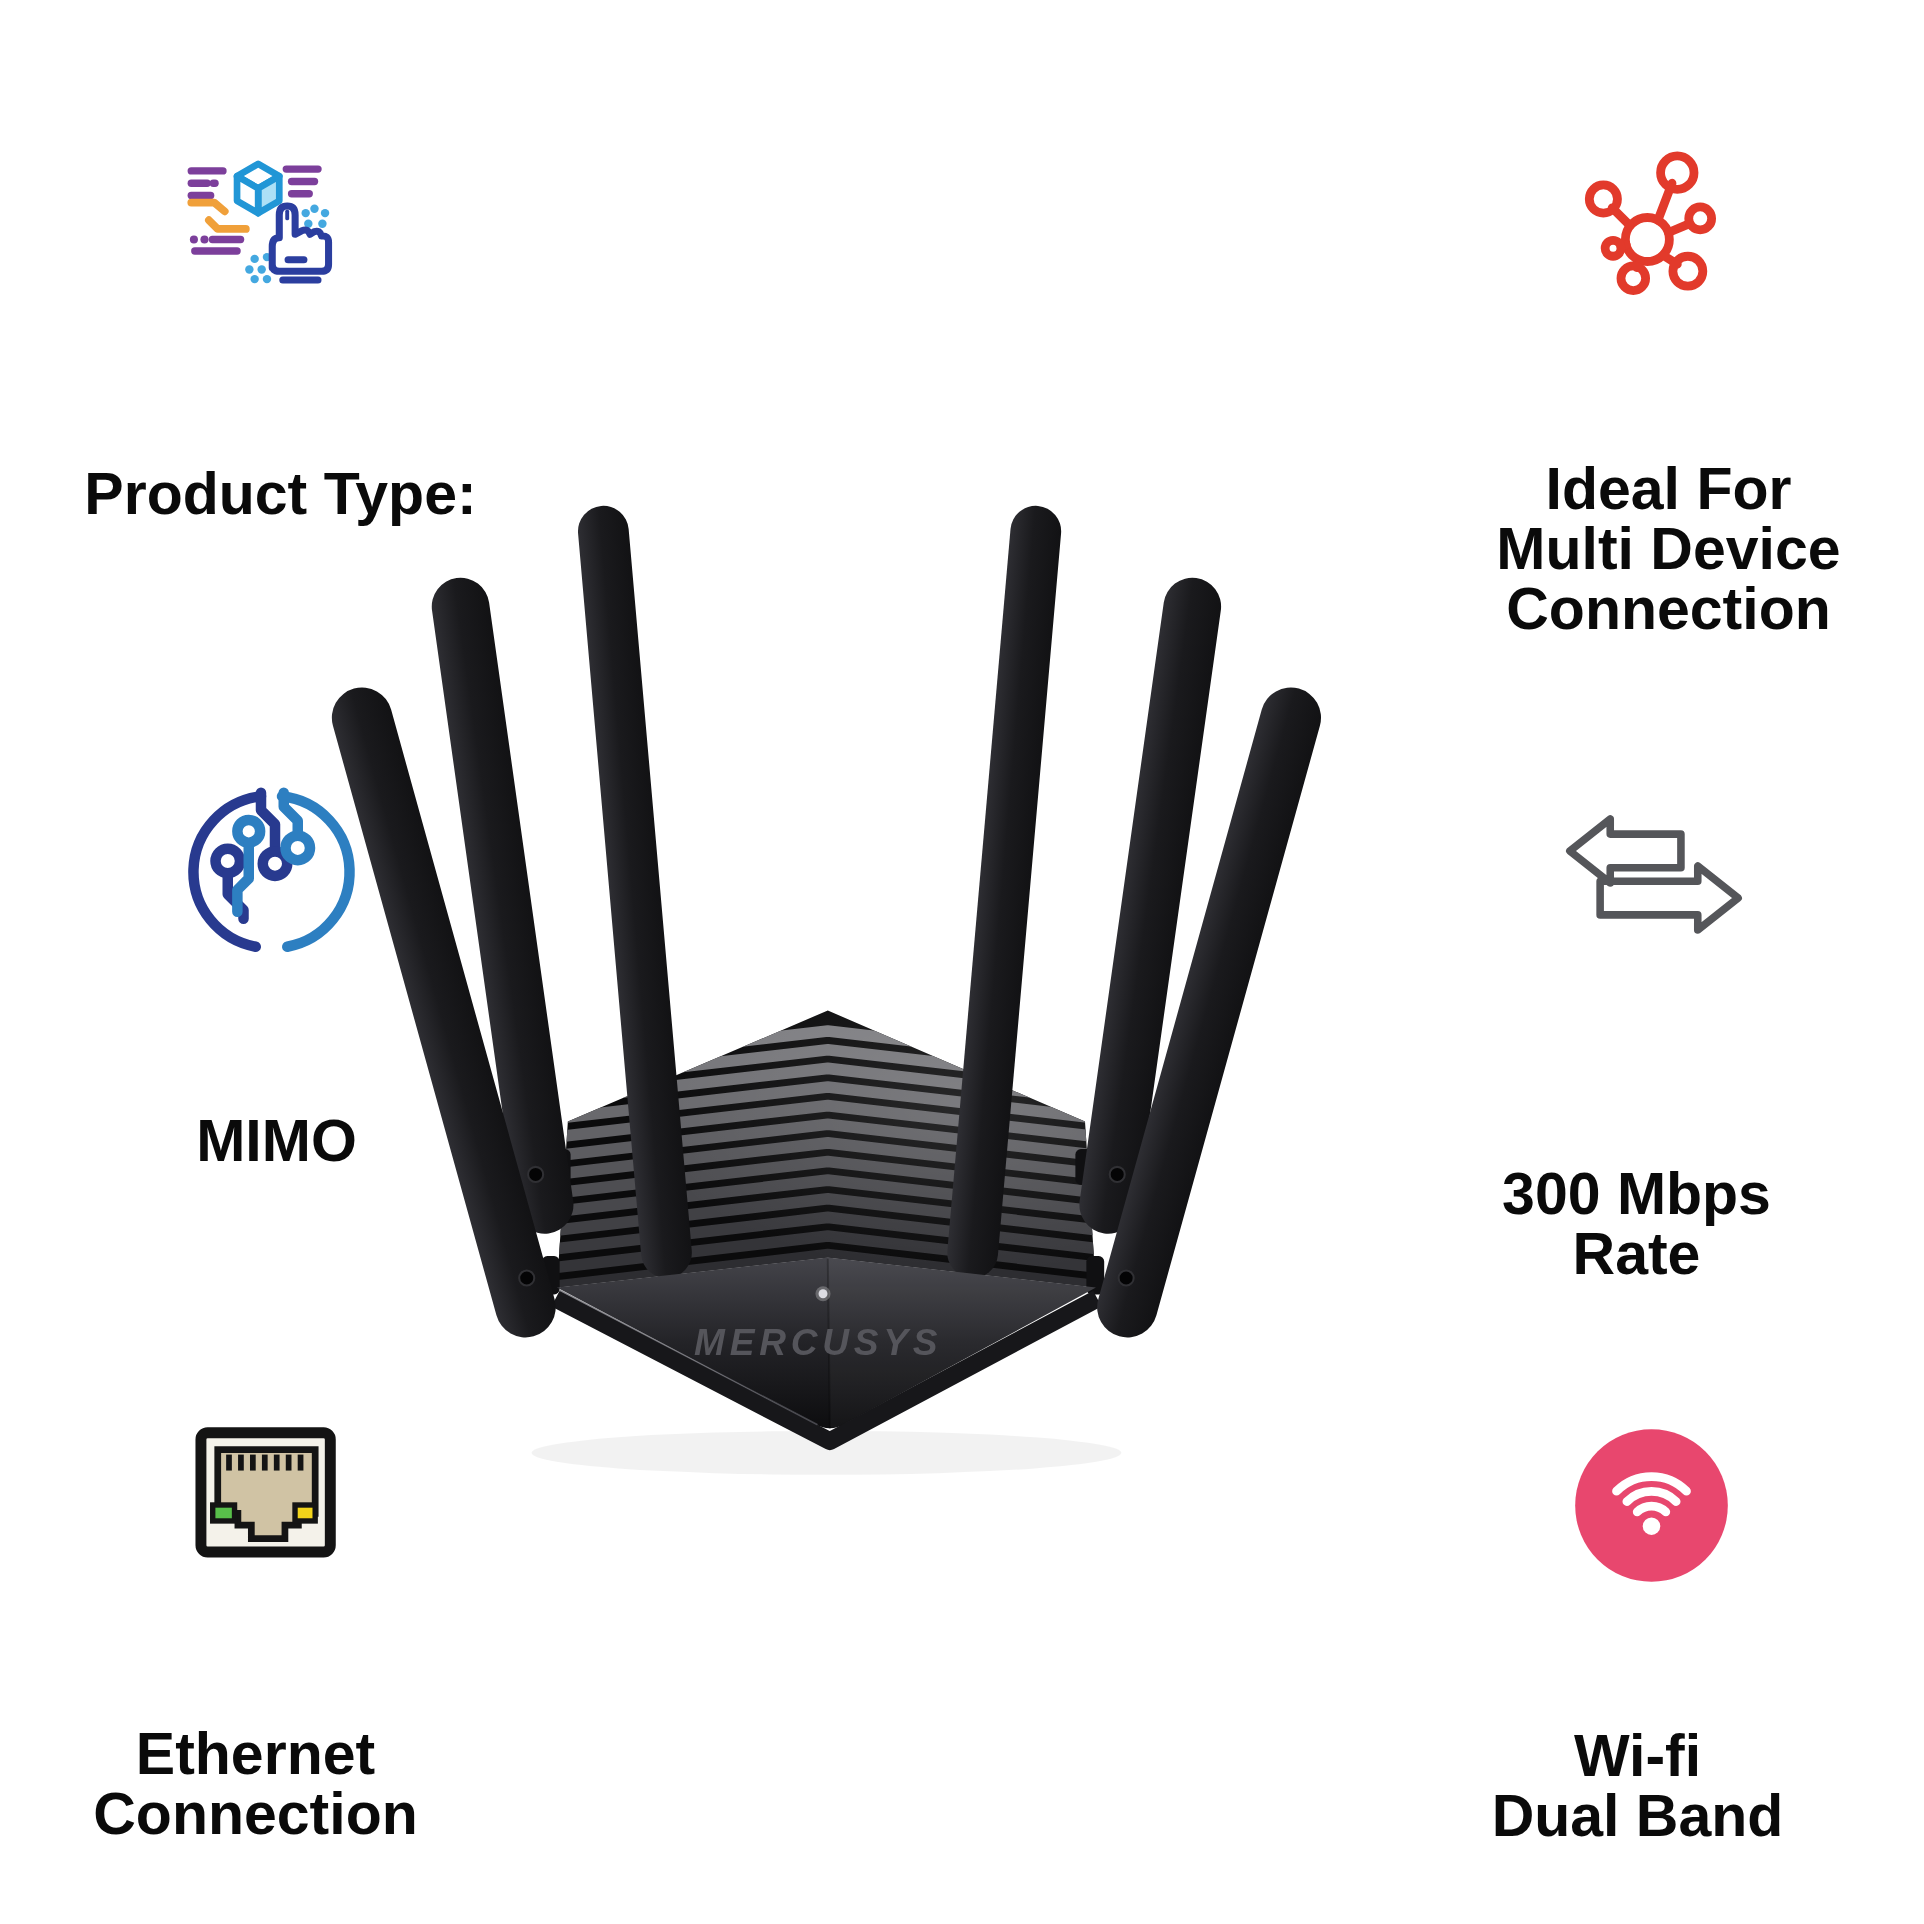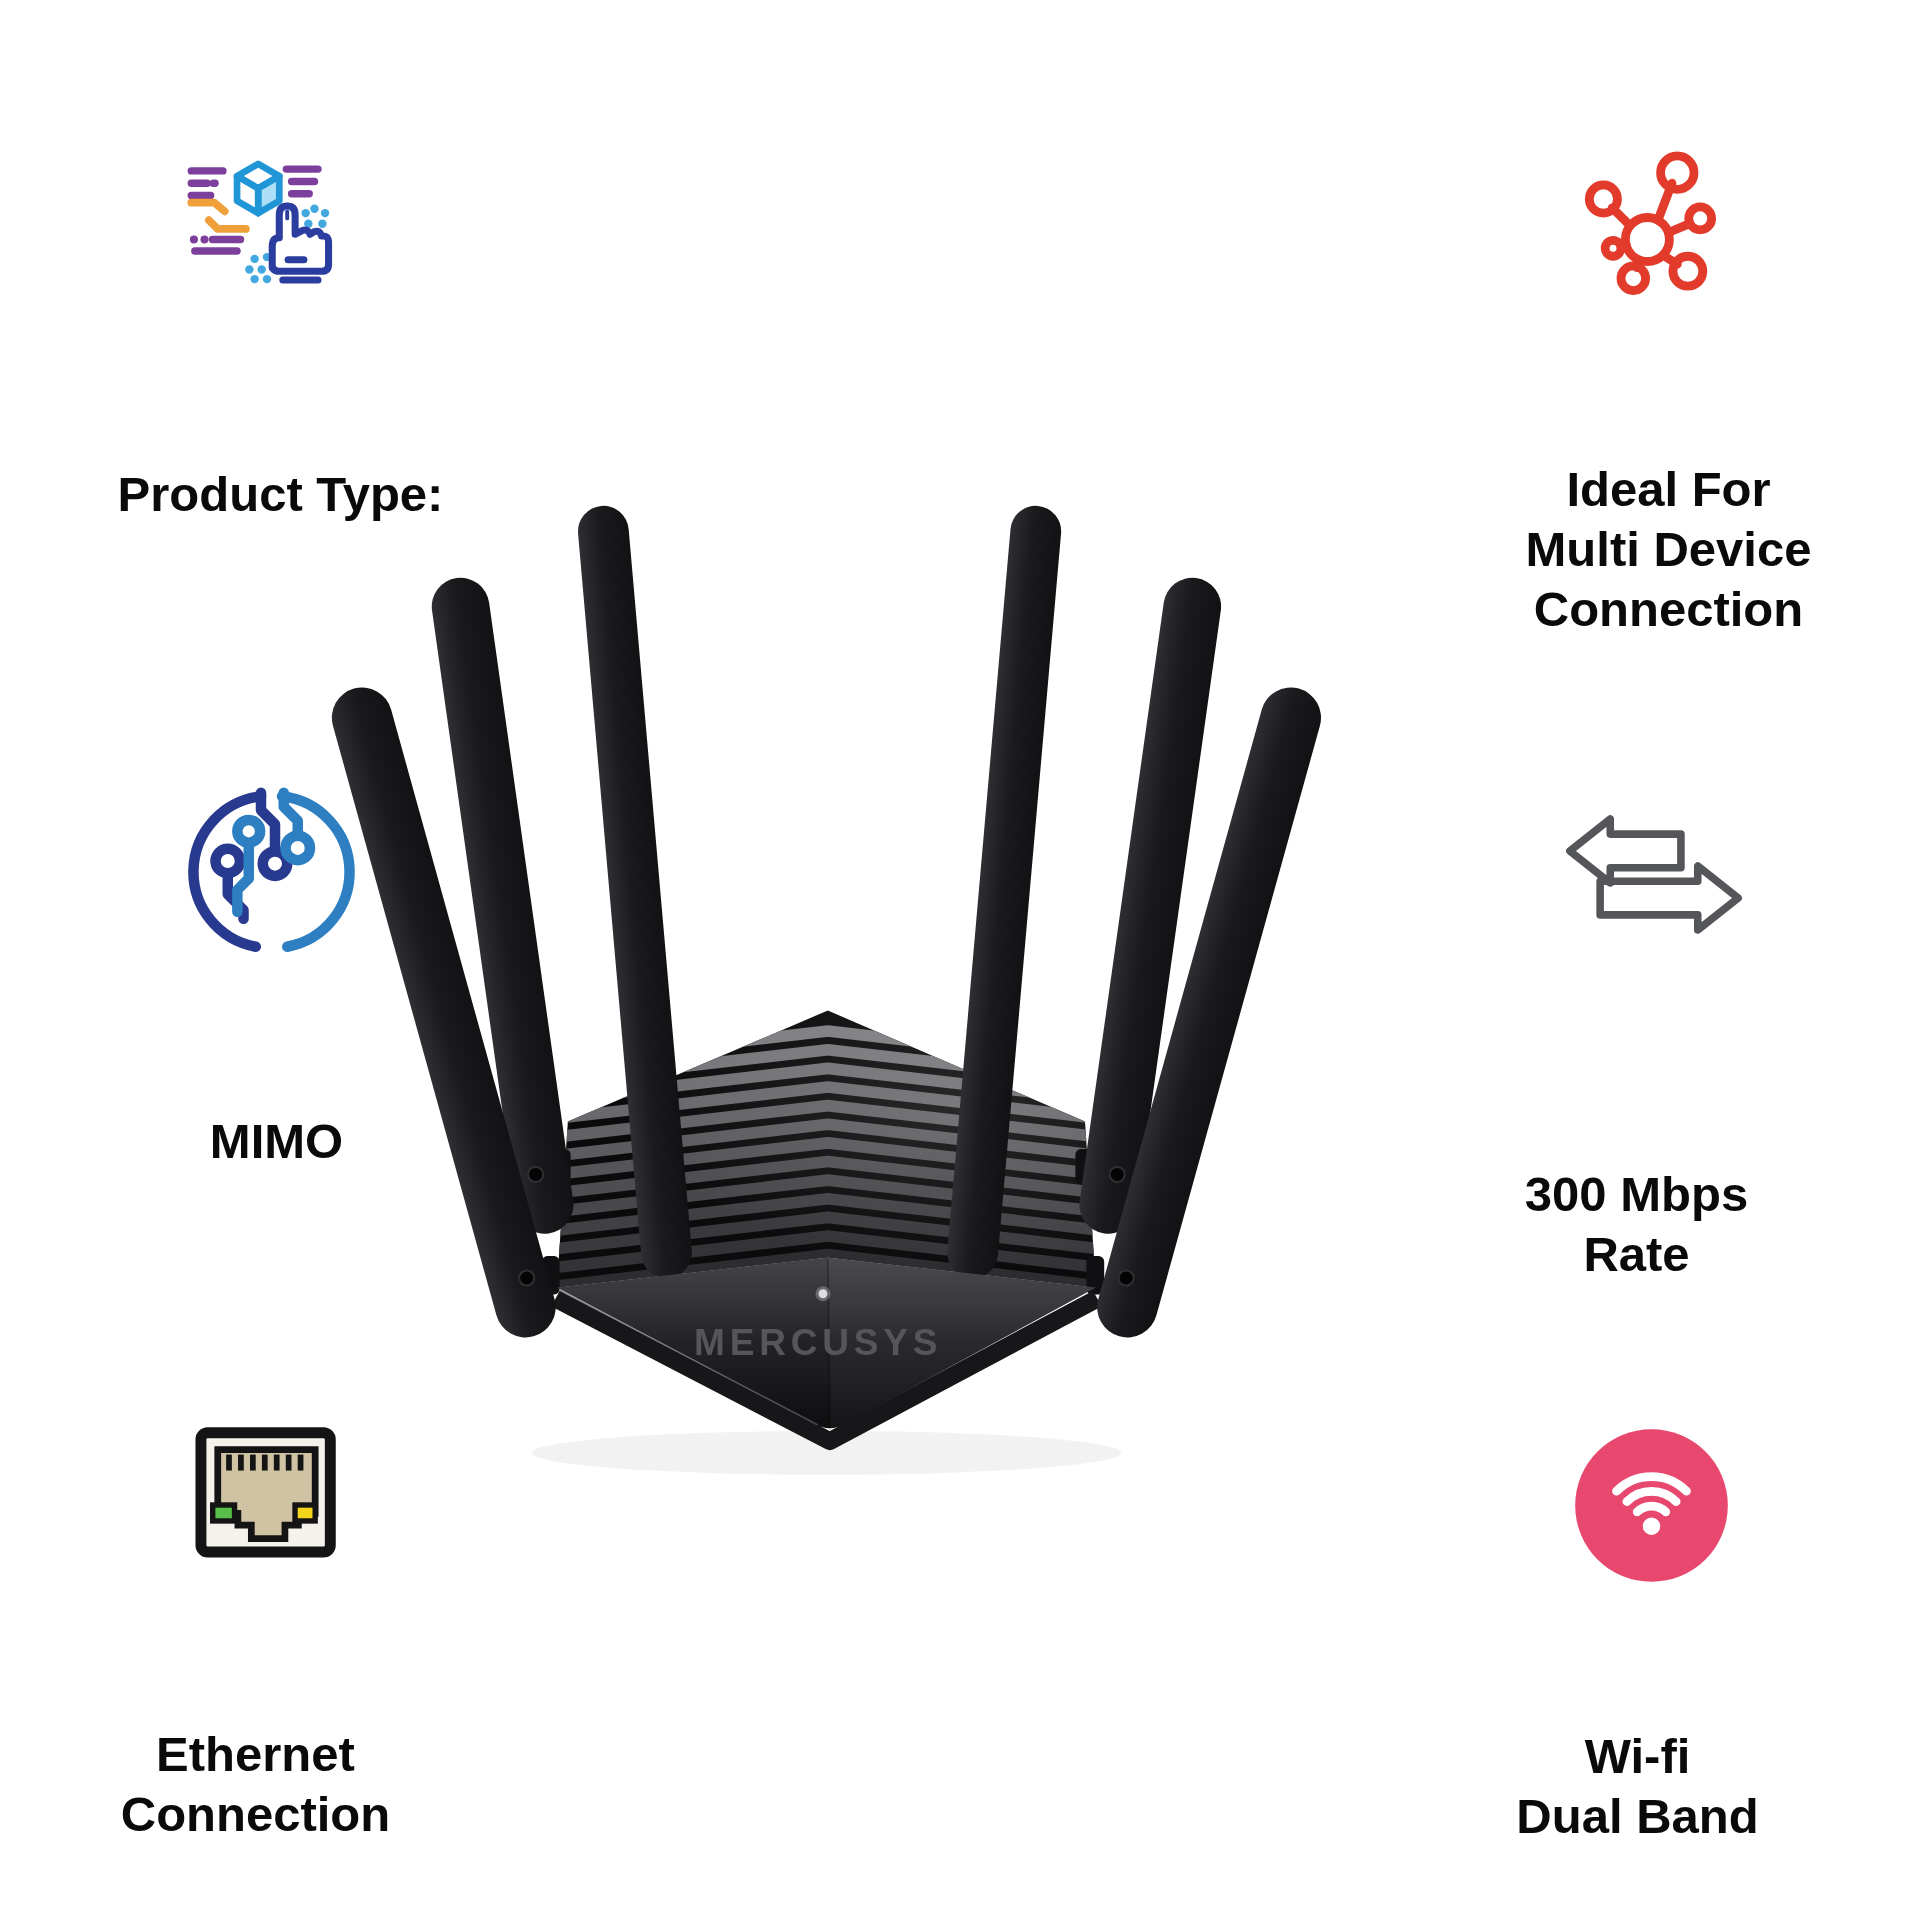--- a/index.html
+++ b/index.html
@@ -1,22 +1,22 @@
 <!DOCTYPE html>
 <html style="font-size:13px"><head>
 <meta charset="utf-8">
 <style>
   html,body{margin:0;padding:0;background:#fff;}
   .canvas{position:relative;width:1925px;height:1925px;background:#ffffff;overflow:hidden;
           font-family:"Liberation Sans",sans-serif;}
   .icon-box{position:absolute;}
   .icon-box svg{width:100%;height:100%;display:block;}
   .caption{position:absolute;text-align:center;color:#0a0a0a;font-weight:bold;
-           font-size:49px;line-height:60px;letter-spacing:0;}
-  .router-wrap{position:absolute;left:0;top:0;width:1646px;height:1925px;}
+           font-size:59px;line-height:60px;letter-spacing:0;}
+  .router-wrap{position:absolute;left:0;top:0;width:1646px;height:1925px;font-style:italic;}
   .router-wrap svg{width:100%;height:100%;display:block;}
 </style>
 </head>
 <body>
 
 <div class="canvas">
 
   <div class="router-wrap">
     <svg viewBox="0 0 2400 2400">
       <defs>

